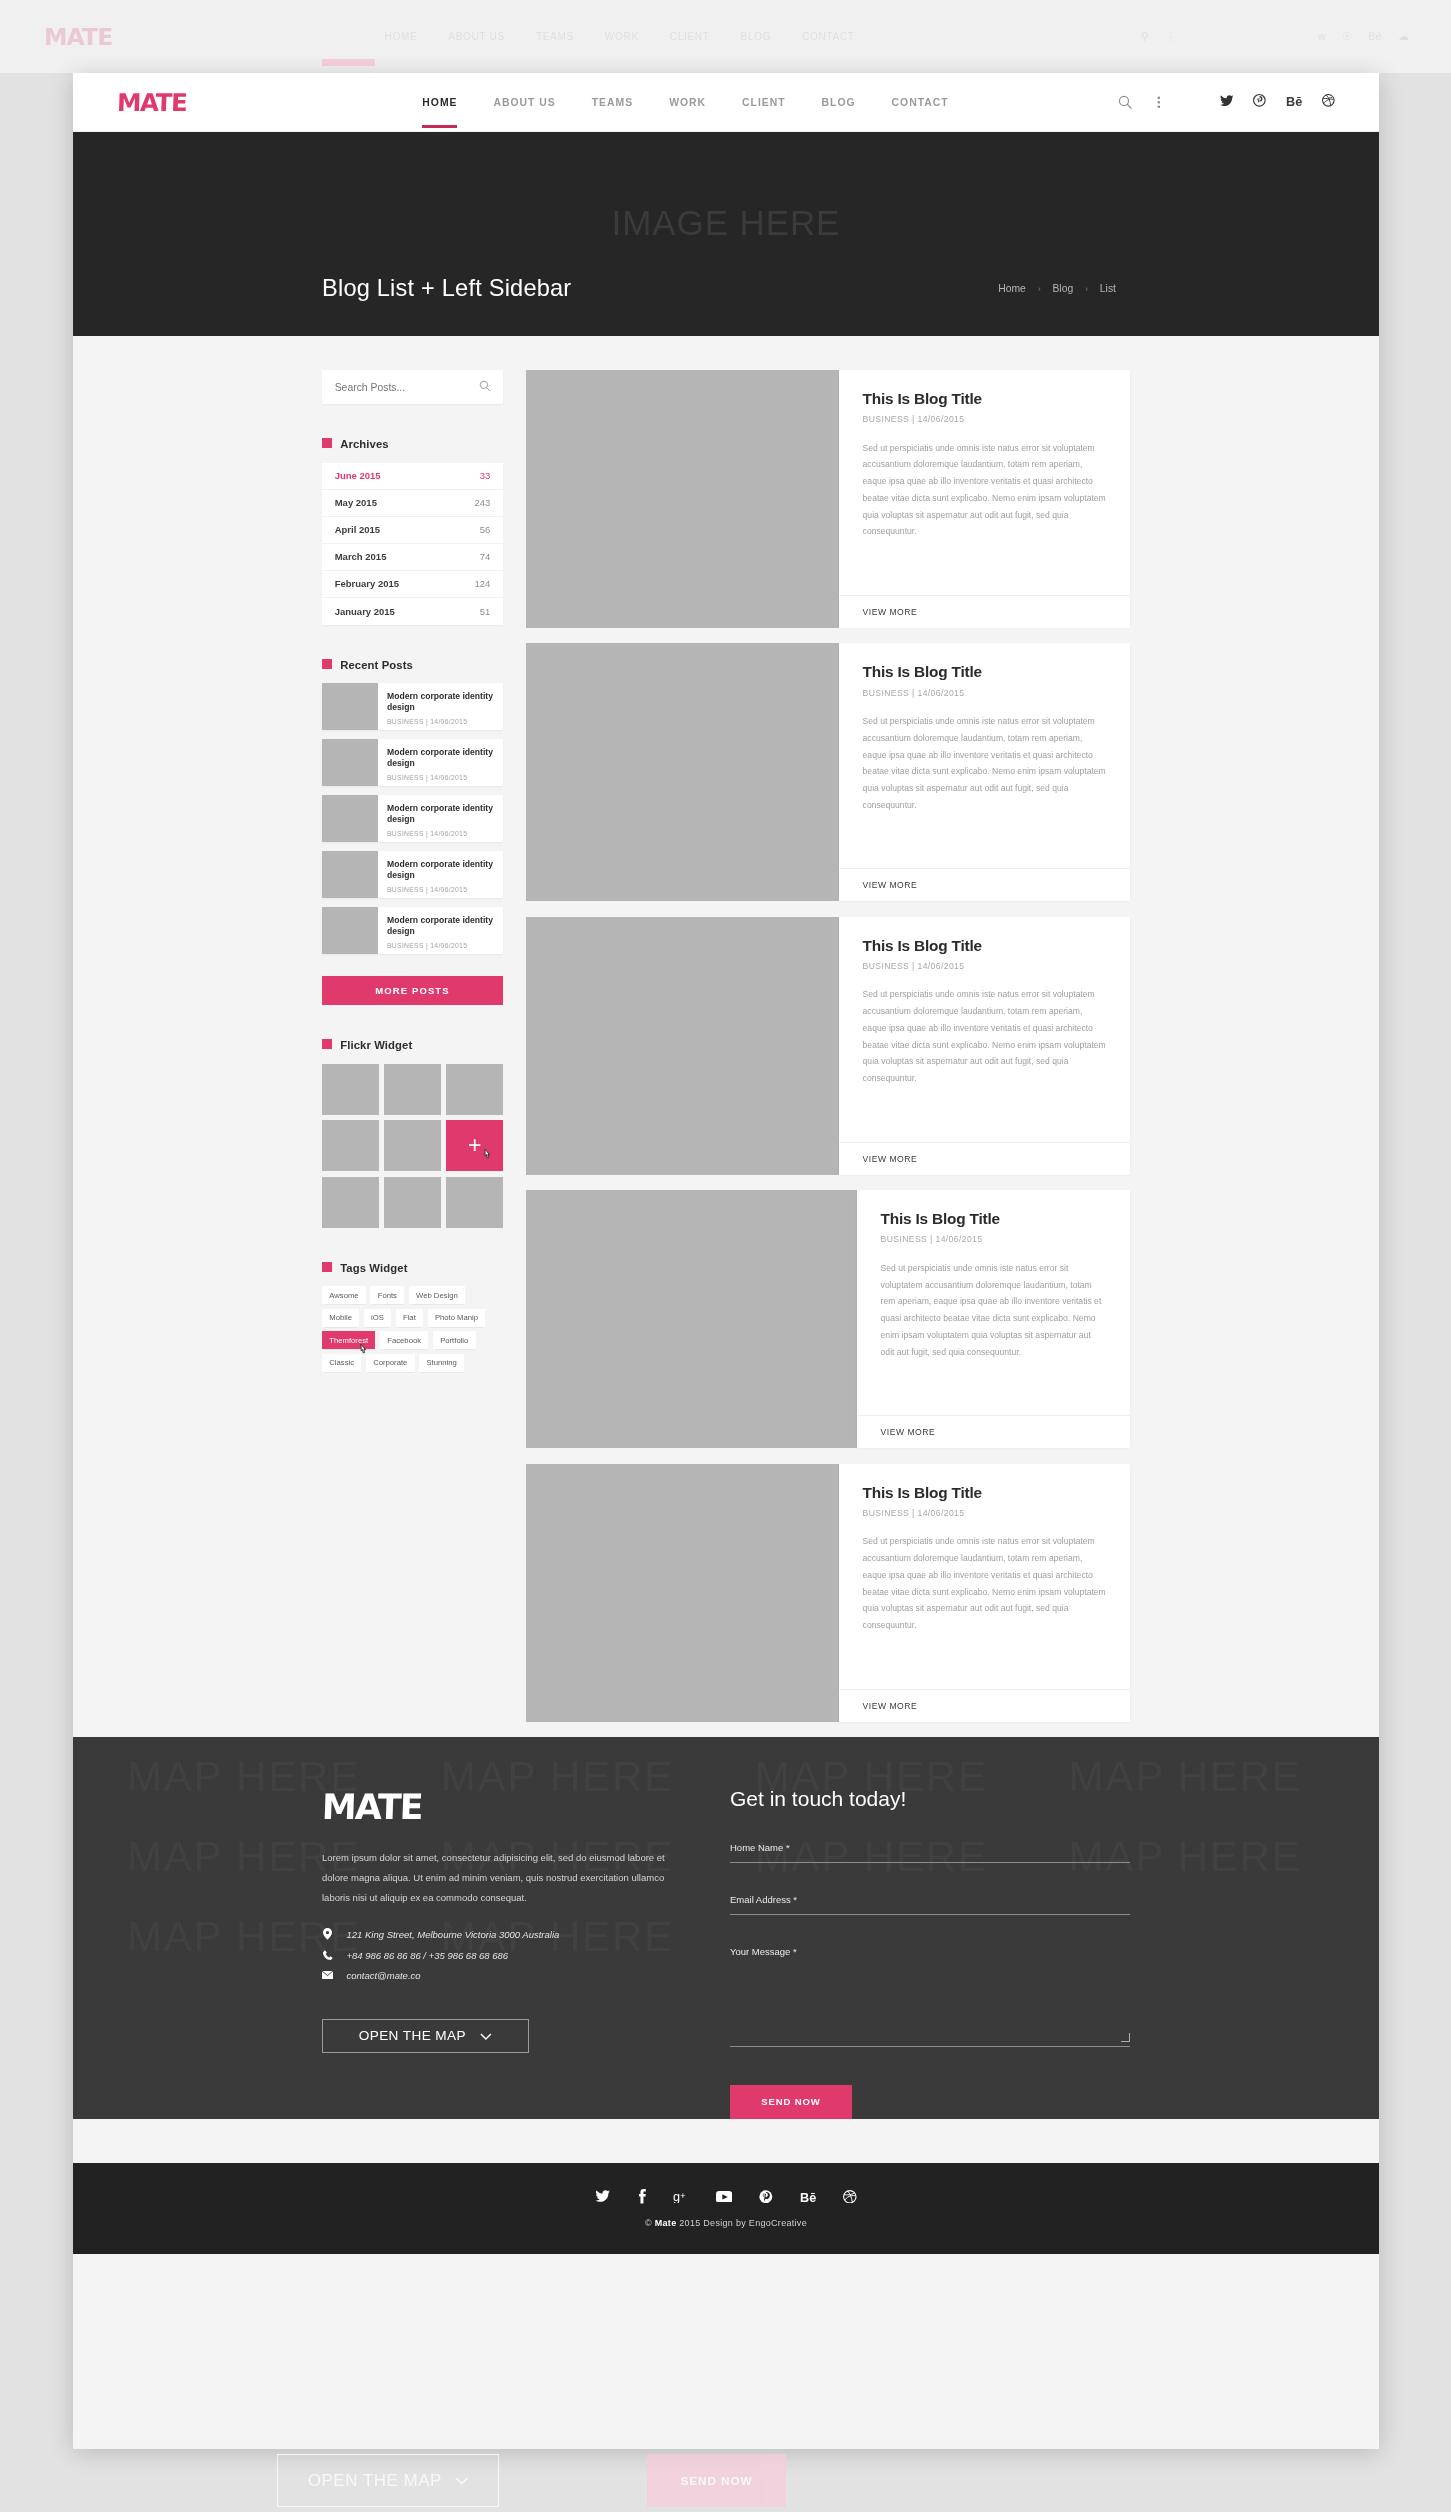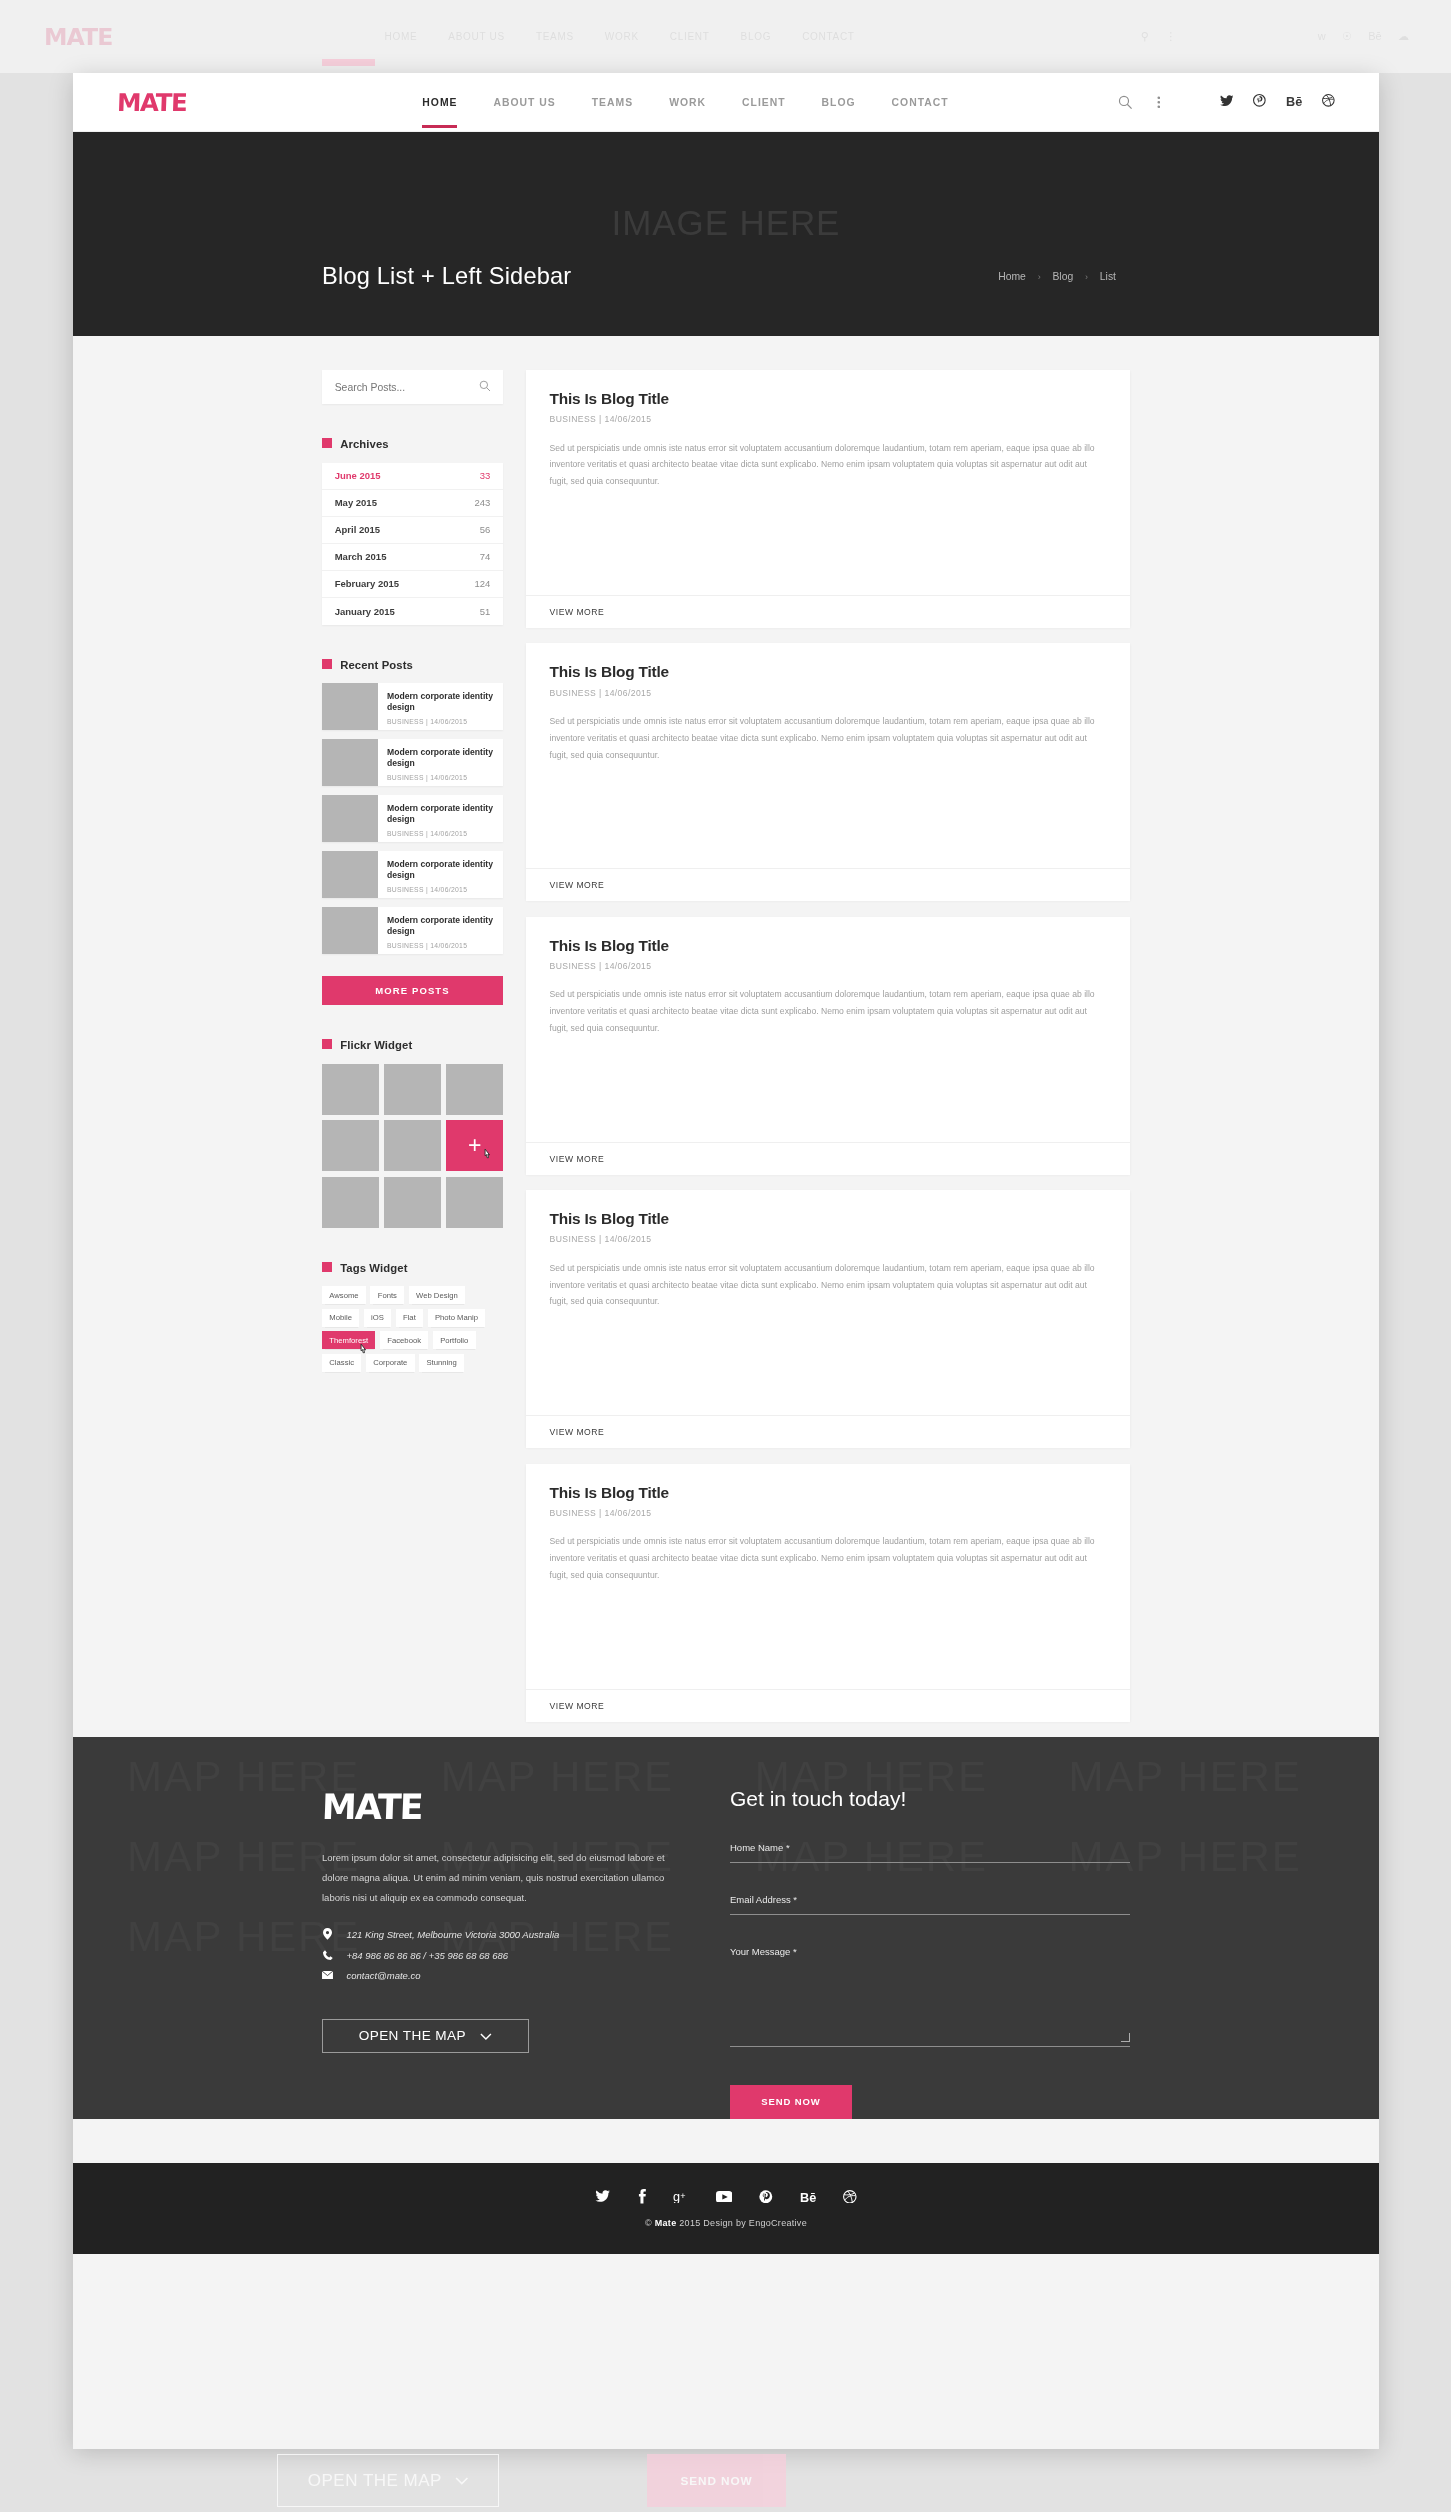--- a/index.html
+++ b/index.html
@@ -74,21 +74,21 @@
   
   .hero{
     height:204px; background:#262626; position:relative; overflow:hidden;
   }
   .hero-watermark{
     position:absolute; left:0; right:0; top:71px; text-align:center;
     color:#3b3b3b; font-size:35px; letter-spacing:0.9px;
     font-family:"Liberation Sans", sans-serif;
   }
   .hero-bar{
-    position:absolute; left:0; right:0; bottom:12px; height:95px;
+    position:absolute; left:0; right:0; bottom:0; height:95px;
     display:flex; align-items:center;
   }
   .hero-title{ margin-left:249px; color:#ffffff; font-size:23.6px; font-weight:400; letter-spacing:0.2px;}
   .crumbs{ margin-left:auto; margin-right:263px; display:flex; gap:11.8px; align-items:center;
            color:#b6b6b6; font-size:10.4px;}
   .crumbs .sep{ color:#7d7d7d; font-size:9px; }
 
   
   .content{
     display:flex; padding:34px 249px 0 249px; gap:23px; align-items:flex-start;
@@ -151,21 +151,21 @@
 
   
   .tags{ display:flex; flex-wrap:wrap; gap:4.5px; }
   .tags span{
     background:#fff; font-size:7.7px; color:#5b5b5b; padding:4.5px 7.3px;
     box-shadow:0 0.9px 0.9px rgba(0,0,0,.05); white-space:nowrap;
   }
   .tags span.on{ background:#e0396c; color:#fff; }
 
   
-  .card{ display:flex; margin-bottom:15.4px; position:relative; align-items:stretch;flex-direction:column; }
+  .card{ display:flex; margin-bottom:15.4px; position:relative; align-items:stretch; }
   .card .img{ background:#b5b5b5; flex:0 0 auto; }
   .card .txt{
     background:#ffffff; flex:1; padding:20px 23.6px 0 23.6px; position:relative;
     box-shadow:0 0.9px 2.7px rgba(0,0,0,.06); display:flex; flex-direction:column;
   }
   .card h3{ font-size:15.4px; color:#2b2b2b; font-weight:bold; letter-spacing:-0.2px;}
   .card .meta{ font-size:8.6px; color:#a8a8a8; margin-top:6.3px; letter-spacing:0.4px;}
   .card .ex{ font-size:8.6px; color:#9f9f9f; line-height:1.95; margin-top:15.4px; }
   .card .vm{
     margin-top:auto; border-top:0.9px solid #efefef; height:33px;

